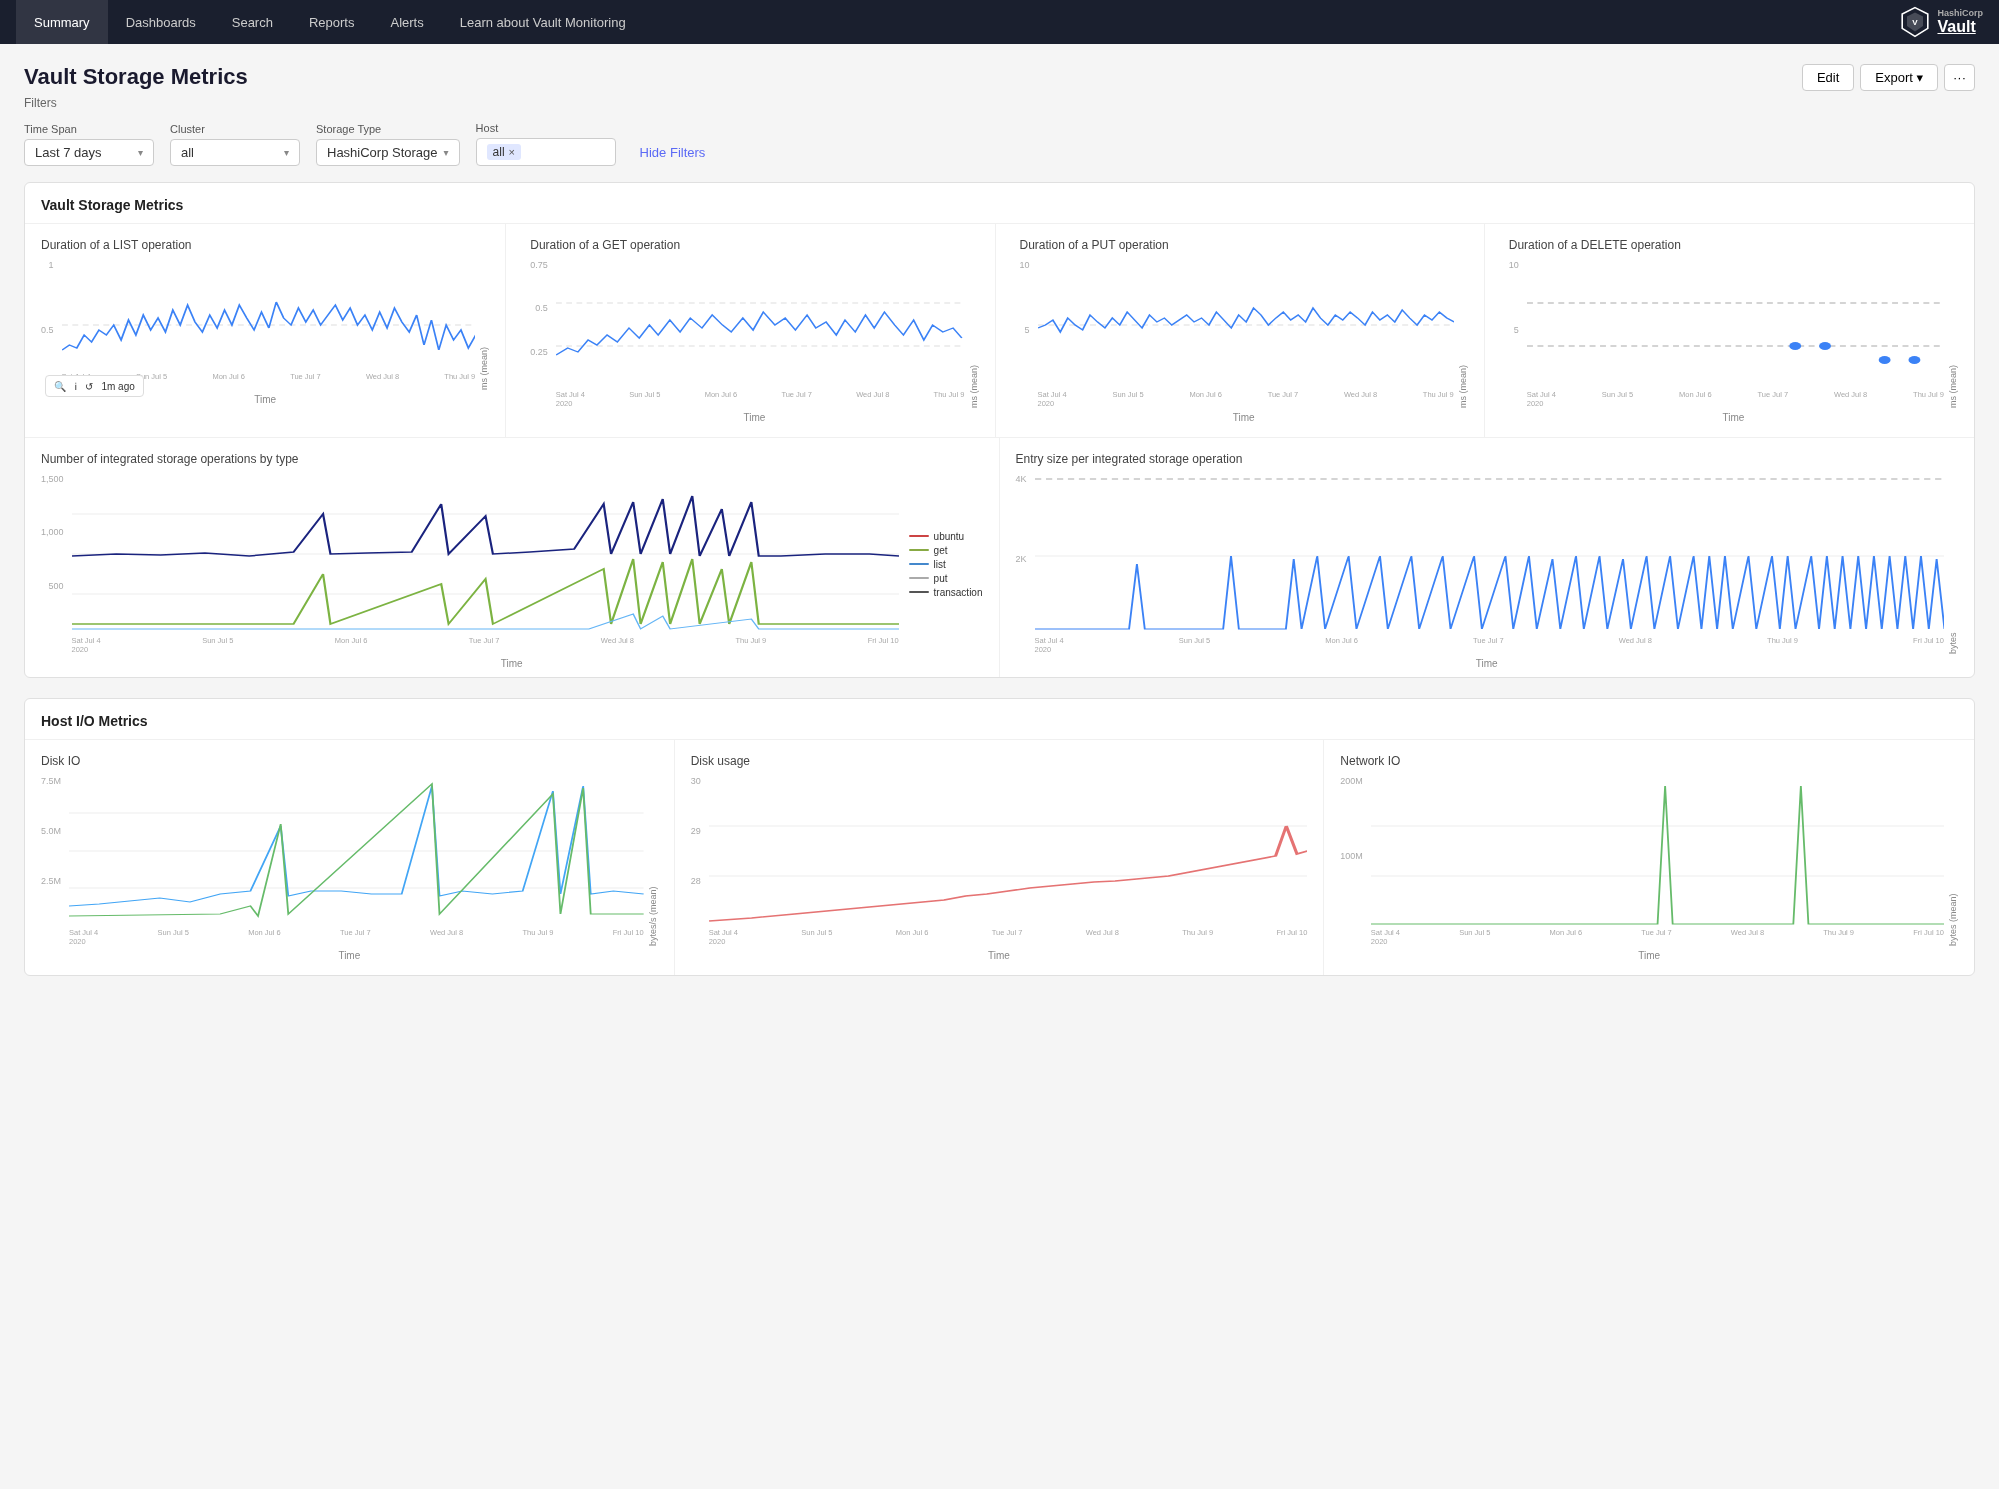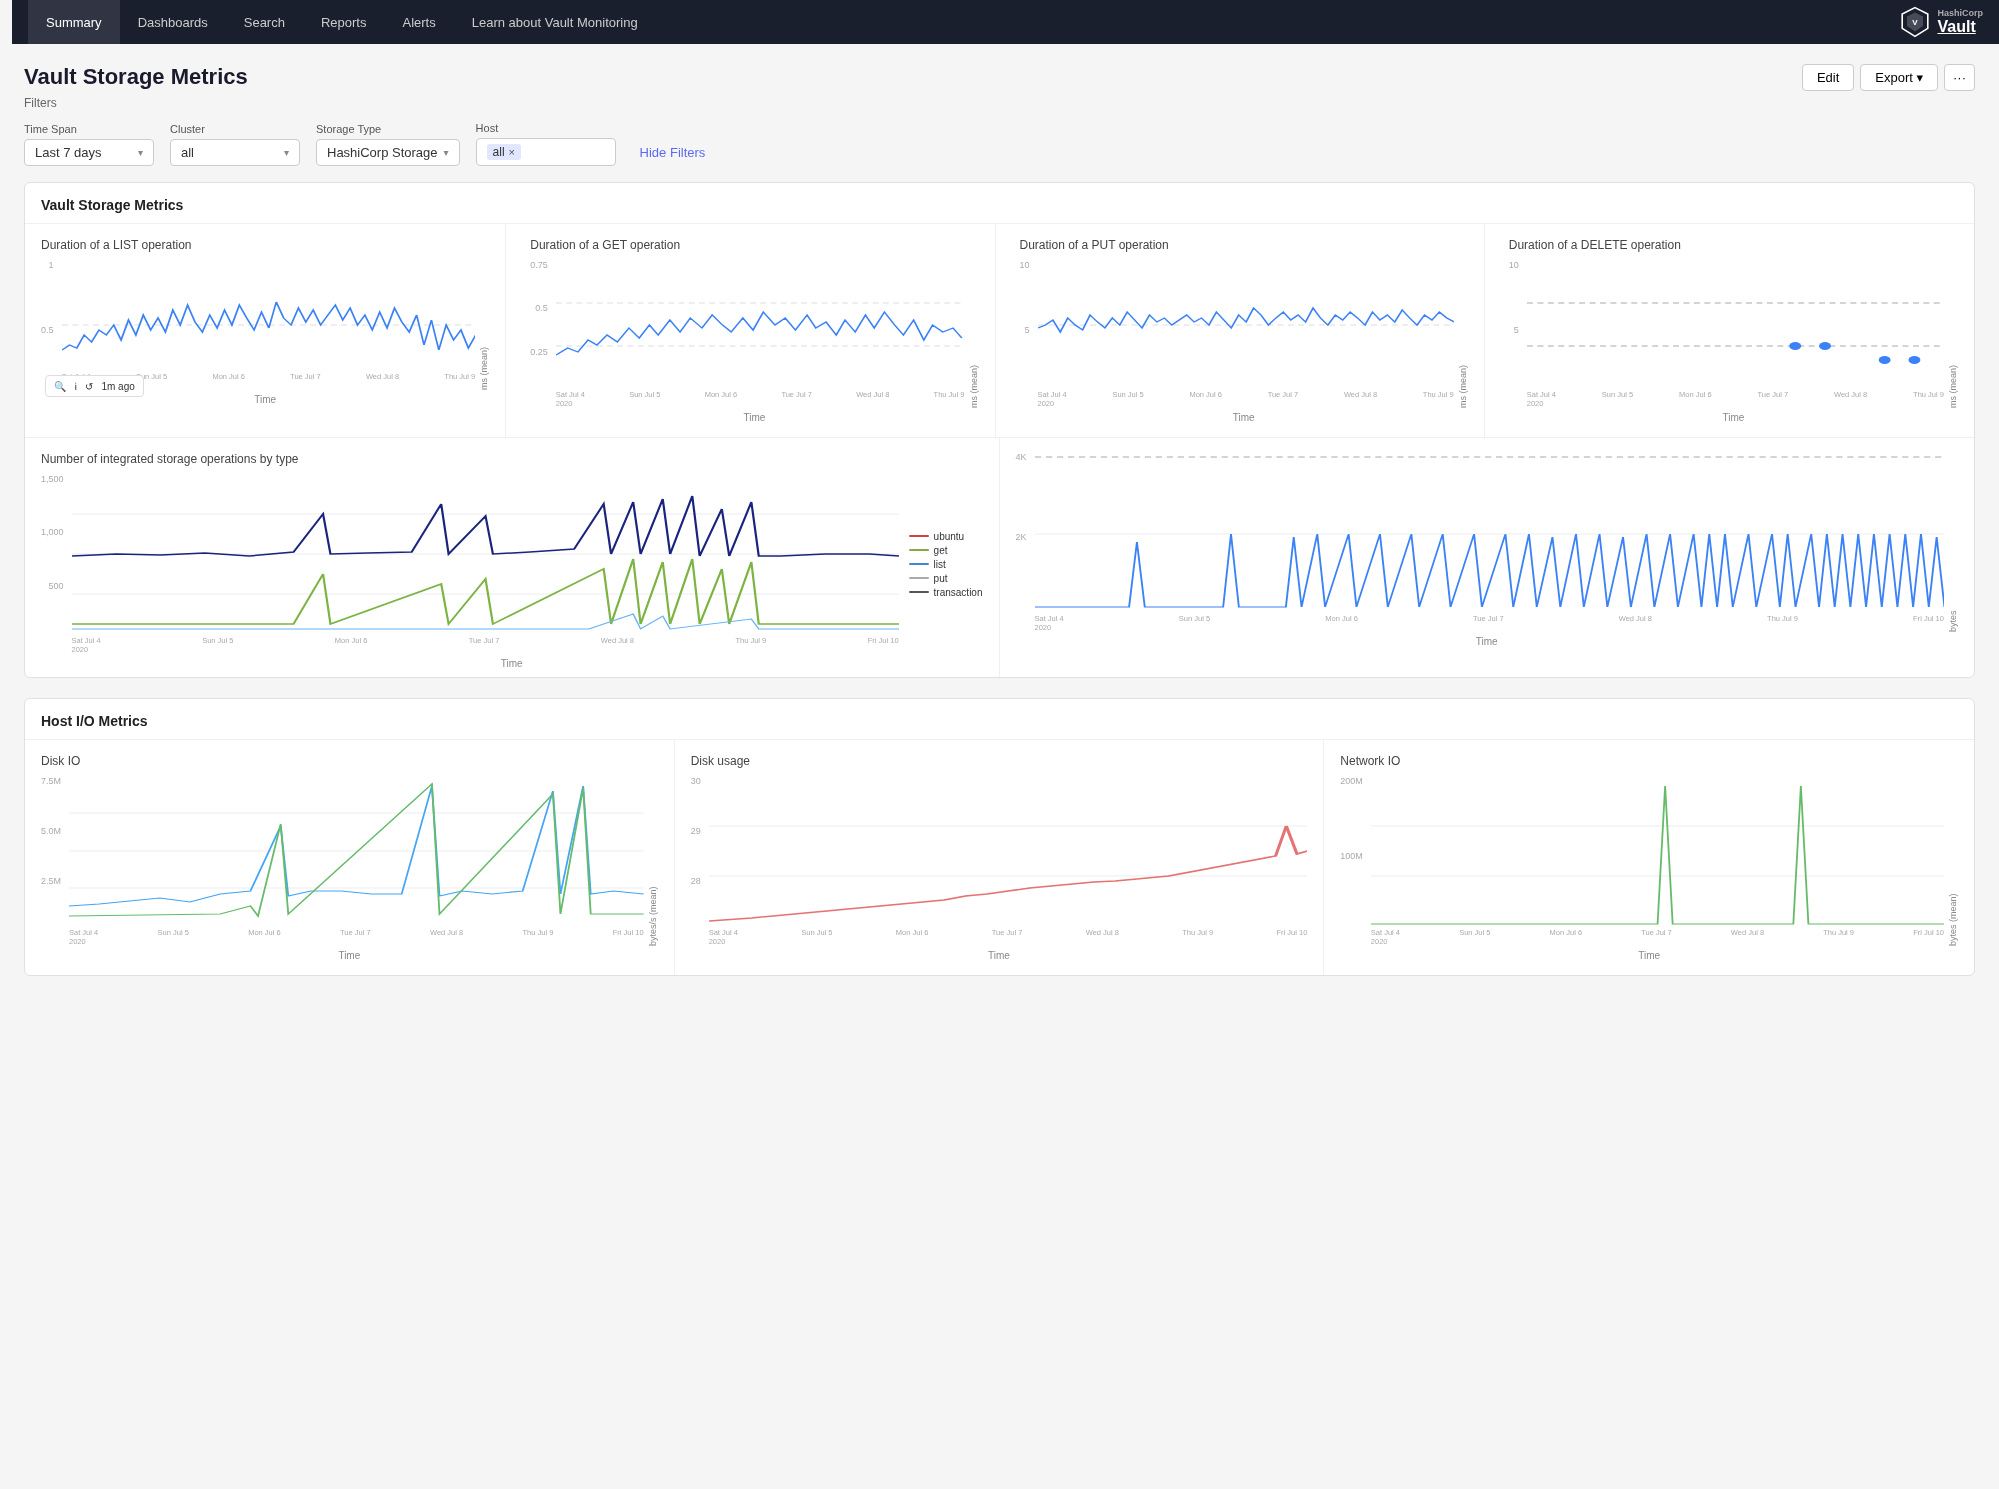--- a/index.html
+++ b/index.html
@@ -5,21 +5,20 @@
     * { box-sizing: border-box; margin: 0; padding: 0; }
     body { font-family: -apple-system, BlinkMacSystemFont, 'Segoe UI', sans-serif; background: #f5f5f5; font-size: 13px; color: #333; }
 
     
     .top-nav {
       background: #1a1f2e;
       display: flex;
       align-items: center;
       height: 44px;
       padding: 0 16px;
-      margin-left: 12px;
     }
     .top-nav-items {
       display: flex;
       gap: 0;
       flex: 1;
     }
     .nav-item {
       color: #ccc;
       padding: 0 18px;
       height: 44px;
@@ -463,20 +462,21 @@
             <div class="legend-item">
               <div class="legend-dot" style="background:#555;"></div>
               <span style="font-size:10px;">transaction</span>
             </div>
           </div>
         </div>
         <div class="chart-x-label">Time</div>
       </div>
 
       <div class="chart-cell-wide">
+        <div class="chart-title">Entry size per integrated storage operation</div>
         <div style="display:flex;gap:4px;">
           <div style="display:flex;flex-direction:column;justify-content:space-between;font-size:9px;color:#aaa;height:160px;text-align:right;padding-right:4px;">
             <span>4K</span>
               <span>2K</span>
               <span></span>
           </div>
           <div style="flex:1;">
             <svg width="100%" height="160" viewBox="0 0 580 160" preserveAspectRatio="none">
               <line x1="0" y1="5" x2="580" y2="5" stroke="#aaa" stroke-dasharray="4,3" stroke-width="1"></line>
               <line x1="0" y1="82" x2="580" y2="82" stroke="#eee" stroke-width="1"></line>

